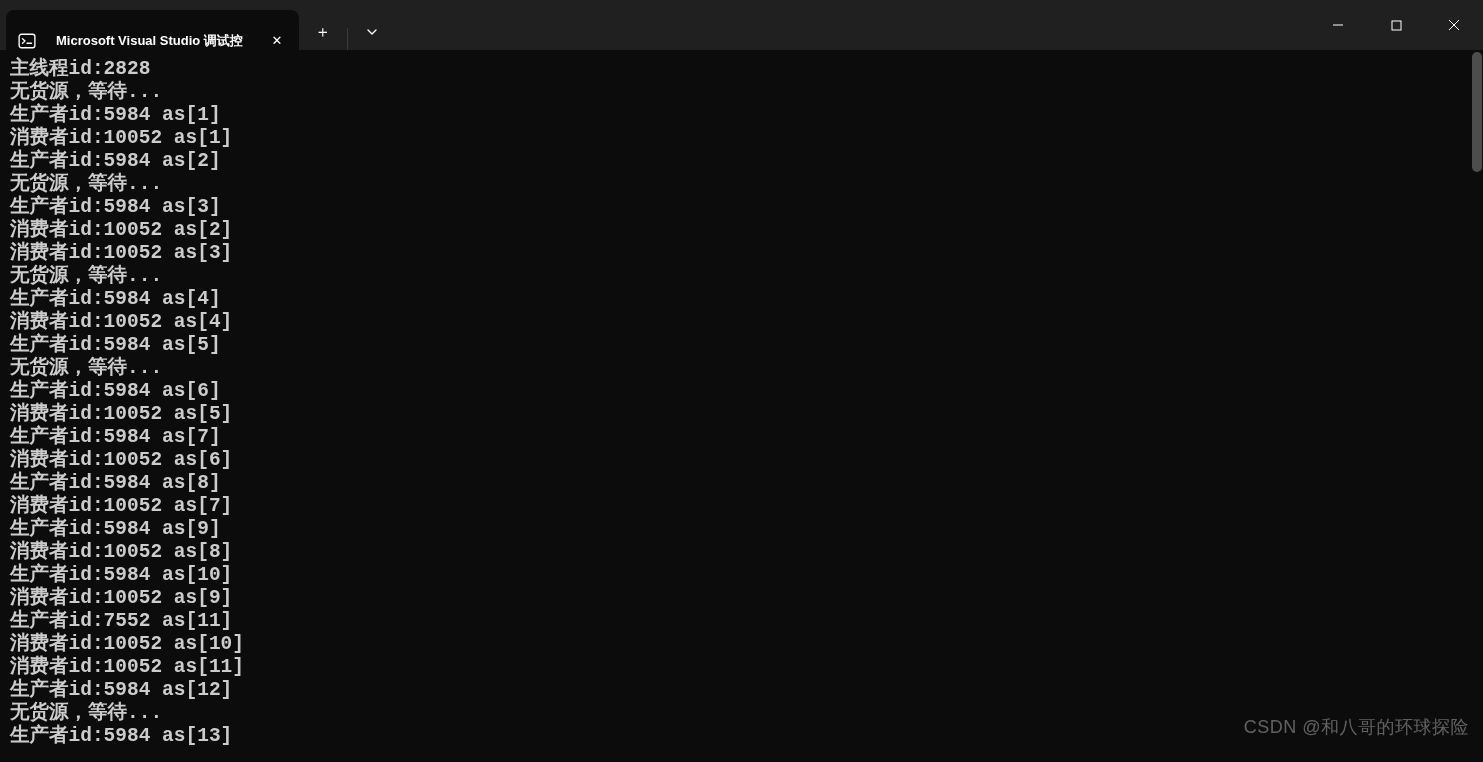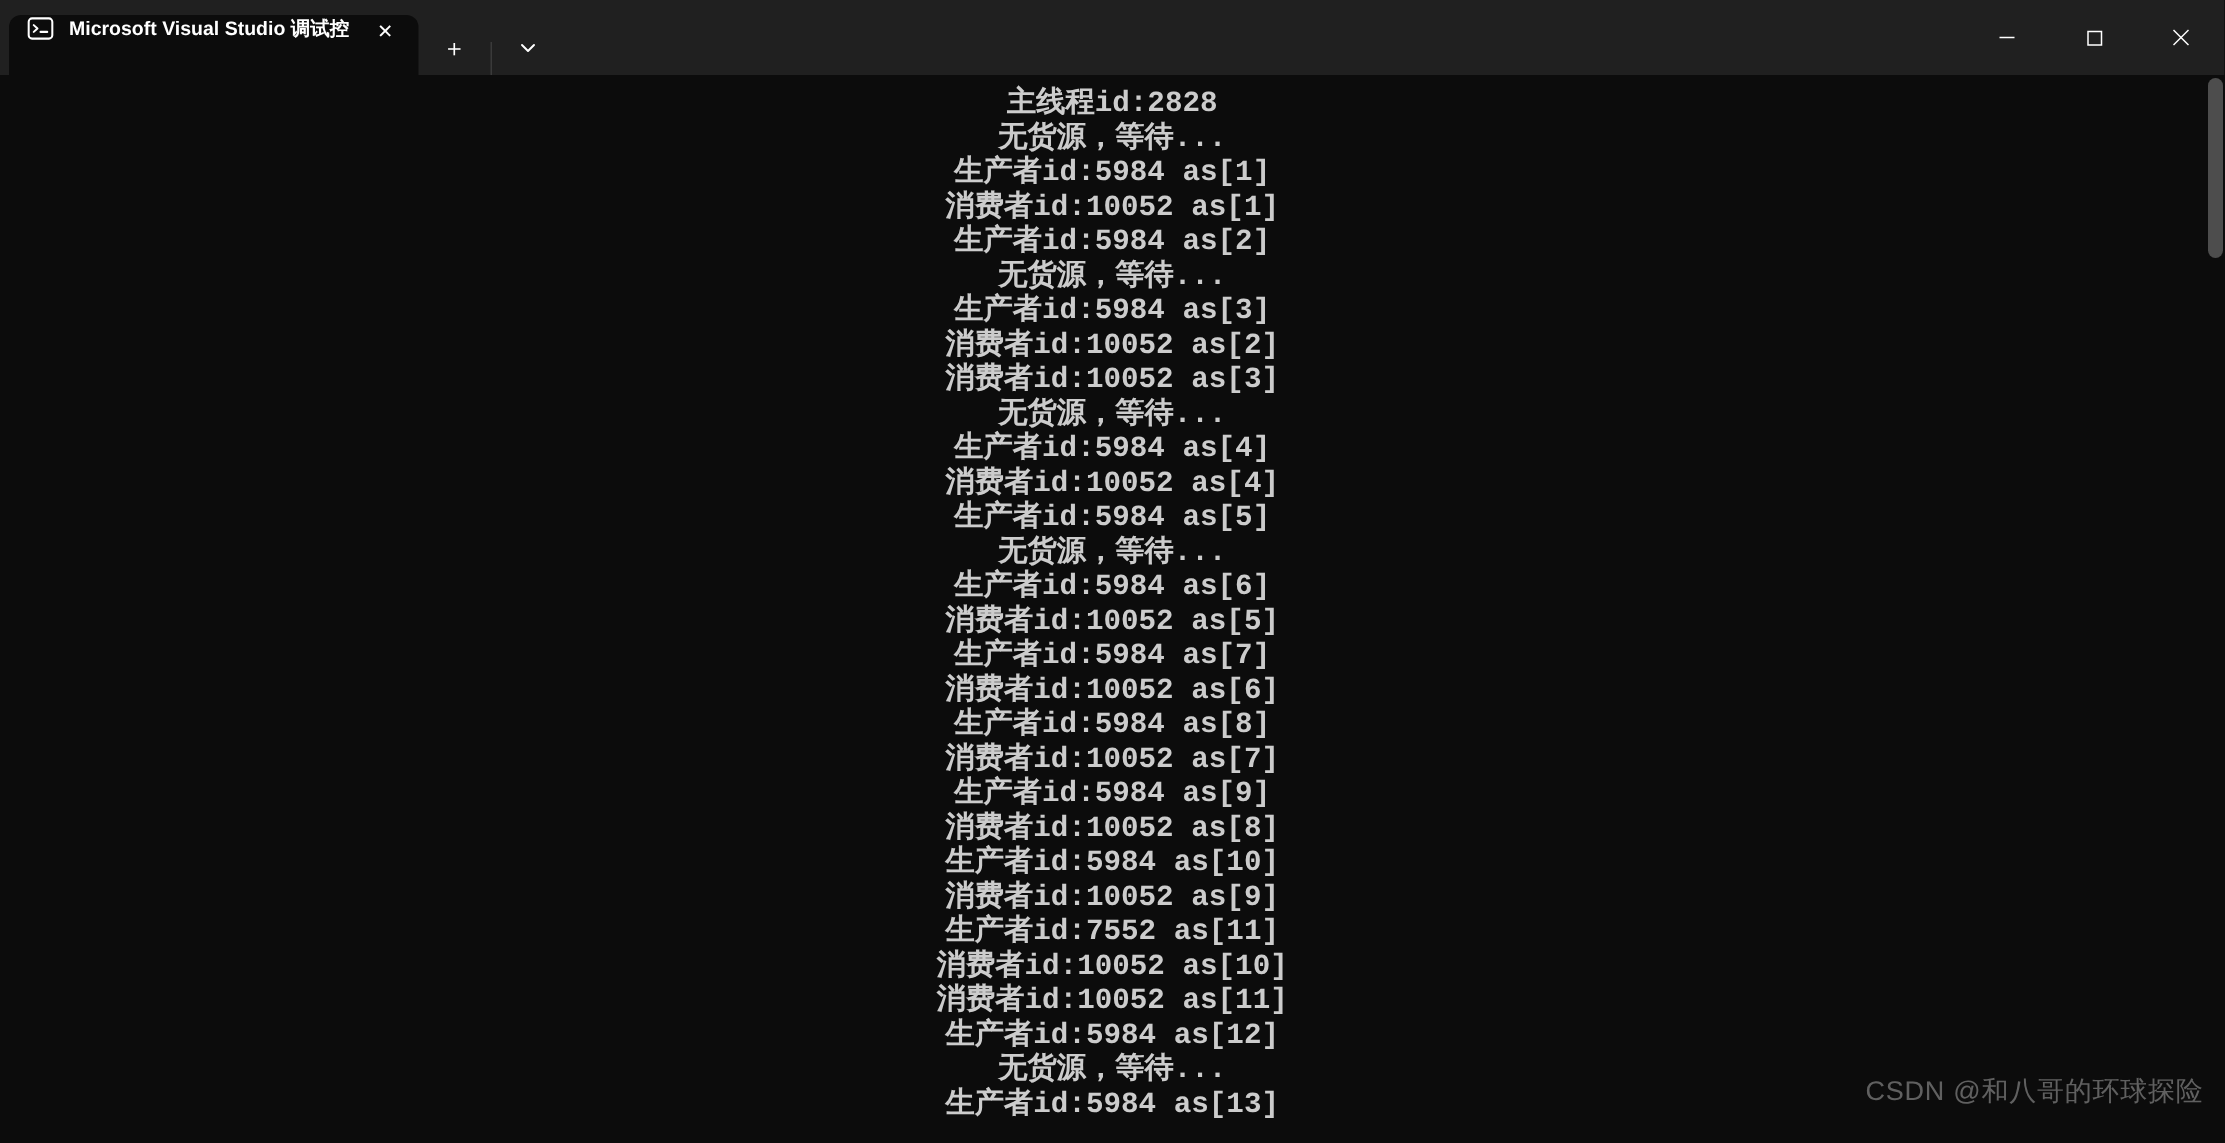--- a/index.html
+++ b/index.html
@@ -23,25 +23,25 @@
     align-items: flex-end;
     flex: 1;
     padding-left: 6px;
   }
   .tab {
     height: 40px;
     background: #0c0c0c;
     border-top-left-radius: 8px;
     border-top-right-radius: 8px;
     display: flex;
-    align-items: flex-start;
+    align-items: flex-end;
     padding: 0 12px 0 12px;
     margin-top: 10px;
     max-width: 300px;
-    gap: 10px;
+    gap: 20px;
   }
   .tab-icon {
     width: 18px;
     height: 18px;
     display: flex;
     align-items: center;
     justify-content: center;
     flex-shrink: 0;
   }
   .tab-icon svg { width: 18px; height: 18px; }
@@ -103,21 +103,20 @@
     background: #0c0c0c;
   }
   .terminal {
     padding: 8px 10px 8px 10px;
     font-family: Consolas, "Courier New", monospace;
     font-size: 19.5px;
     line-height: 23px;
     color: #cccccc;
     white-space: pre;
     font-weight: 700;
-    text-align: center;
   }
   .scrollbar {
     position: absolute;
     right: 0;
     top: 0;
     width: 12px;
     height: 100%;
   }
   .scroll-thumb {
     position: absolute;

